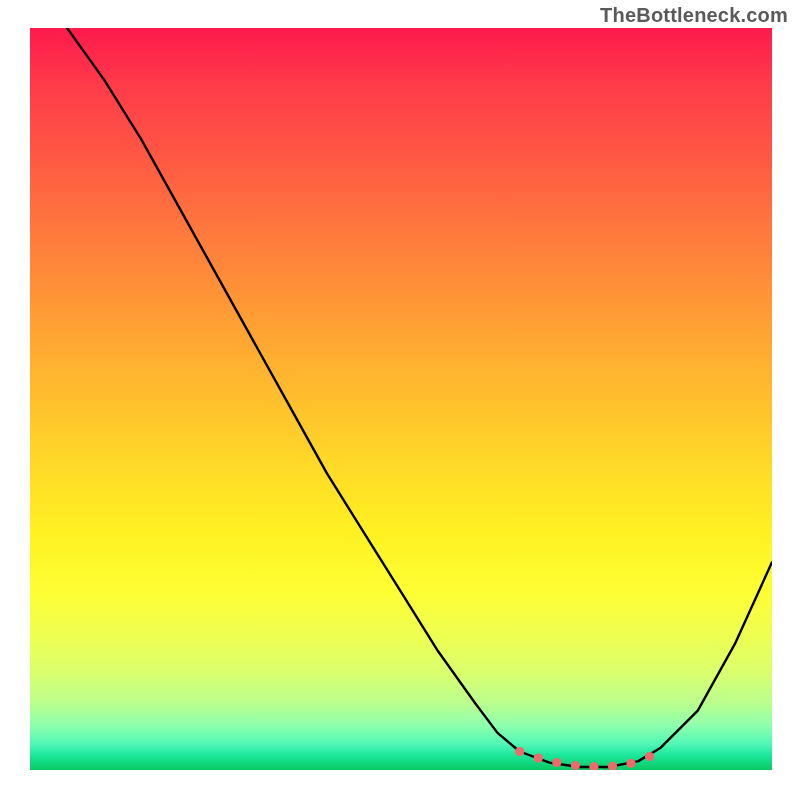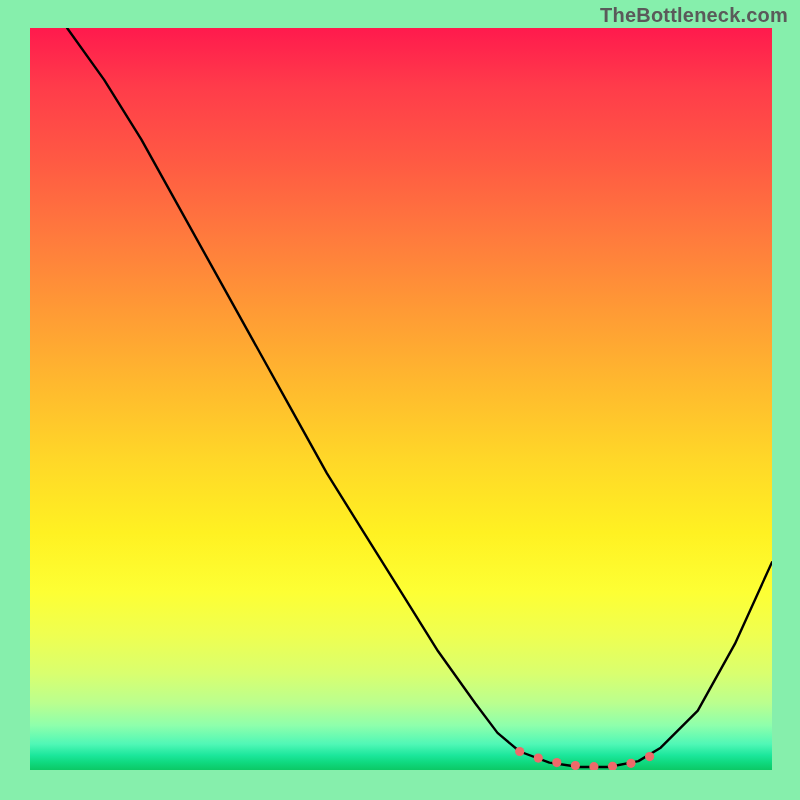--- a/index.html
+++ b/index.html
@@ -1,21 +1,21 @@
 <!DOCTYPE html>
 <html><head>
 <meta charset="utf-8">
 <style>
   * { margin: 0; padding: 0; box-sizing: border-box; }
   html, body { width: 800px; height: 800px; overflow: hidden; background: #000; }
   .frame {
     position: relative;
     width: 800px;
     height: 800px;
-    background: #86efac;
+    background: #ffffff;
   }
   .watermark {
     position: absolute;
     top: 4px;
     right: 12px;
     font-family: Arial, Helvetica, sans-serif;
     font-size: 20px;
     font-weight: 600;
     color: #5a5a5a;
     letter-spacing: 0.2px;

